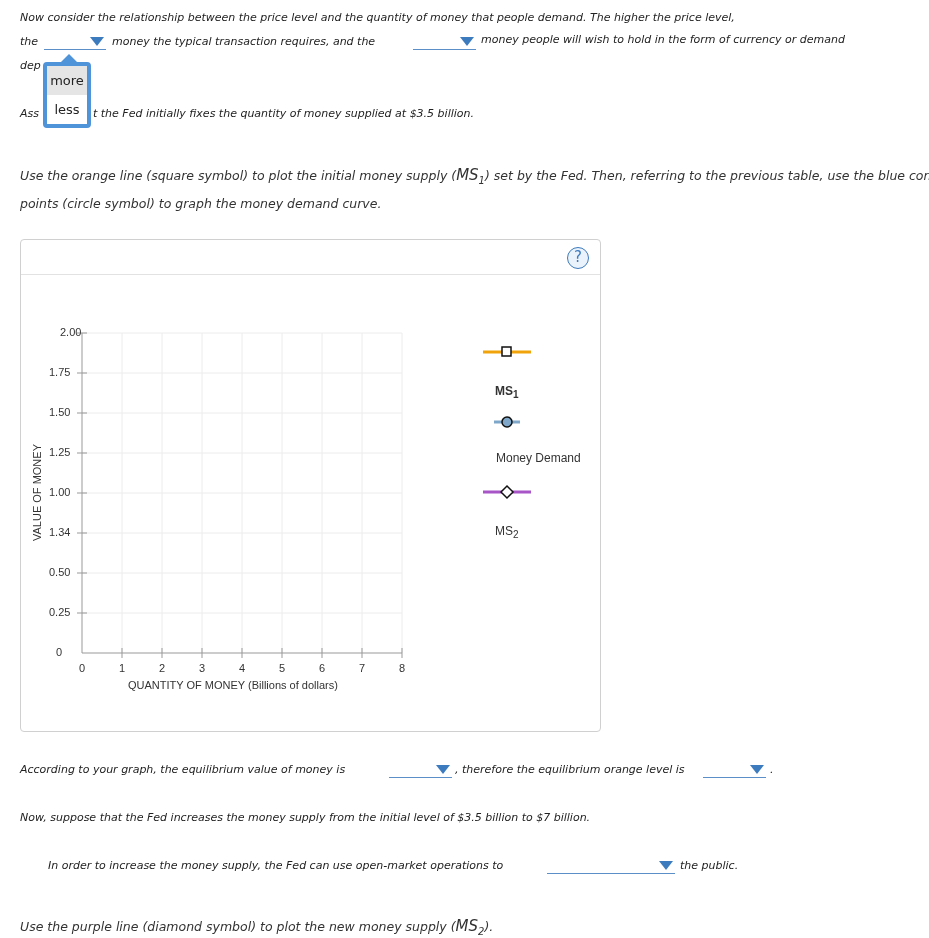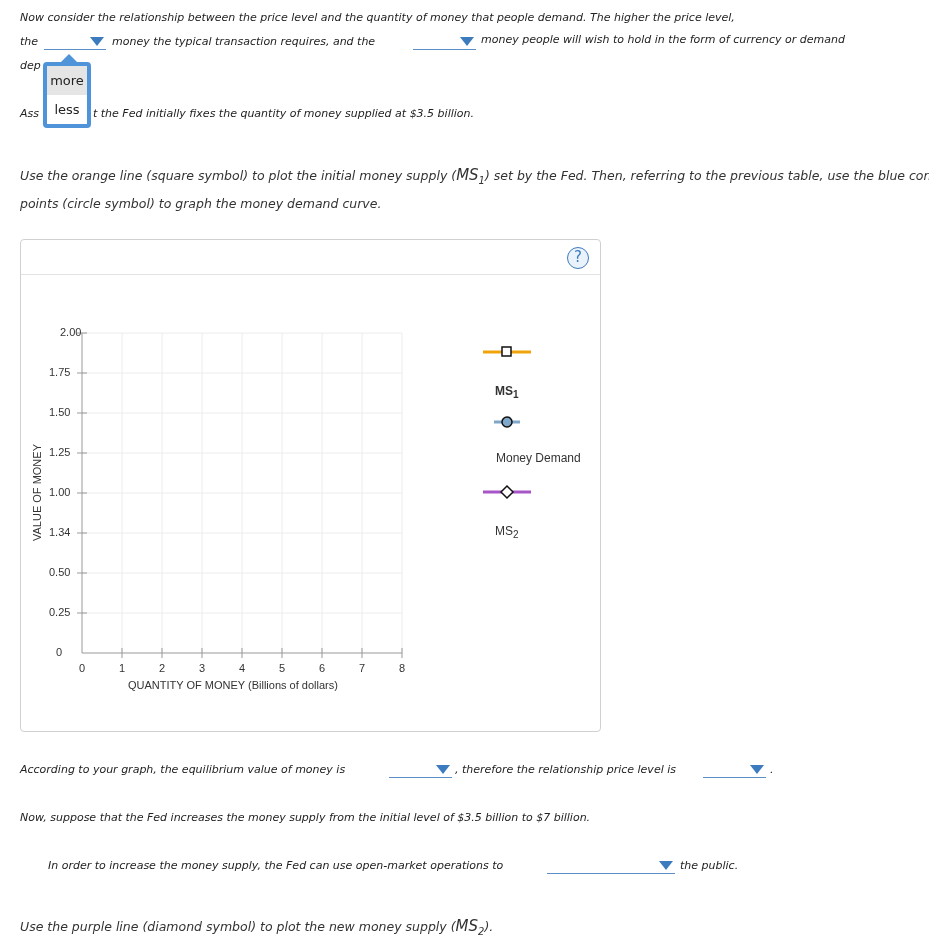--- a/index.html
+++ b/index.html
@@ -147,21 +147,21 @@
 
 <div class="abs legend-label" style="left:495px;top:384px;font-weight:bold;"><span>MS</span><sub>1</sub></div>
 <div class="abs legend-label" style="left:464px;top:451px;margin-left:32px;">Money Demand</div>
 <div class="abs legend-label" style="left:495px;top:524px;"><span>MS</span><sub>2</sub></div>
 
 <div class="abs txt" style="left:20px;top:763px;">According to your graph, the equilibrium value of money is</div>
 <div class="dd" style="left:389px;top:763px;width:63px;">
   <span></span>
   <span class="caret"></span>
 </div>
-<div class="abs txt" style="left:455px;top:763px;">, therefore the relationship price level is</div>
+<div class="abs txt" style="left:455px;top:763px;">, therefore the equilibrium orange level is</div>
 <div class="dd" style="left:703px;top:763px;width:63px;">
   <span></span>
   <span class="caret"></span>
 </div>
 <div class="abs txt" style="left:770px;top:763px;">.</div>
 
 <div class="abs txt" style="left:20px;top:811px;">Now, suppose that the Fed increases the money supply from the initial level of $3.5 billion to $7 billion.</div>
 
 <div class="abs txt" style="left:20px;top:859px;margin-left:28px;">In order to increase the money supply, the Fed can use open-market operations to</div>
 <div class="dd" style="left:547px;top:859px;width:128px;">

